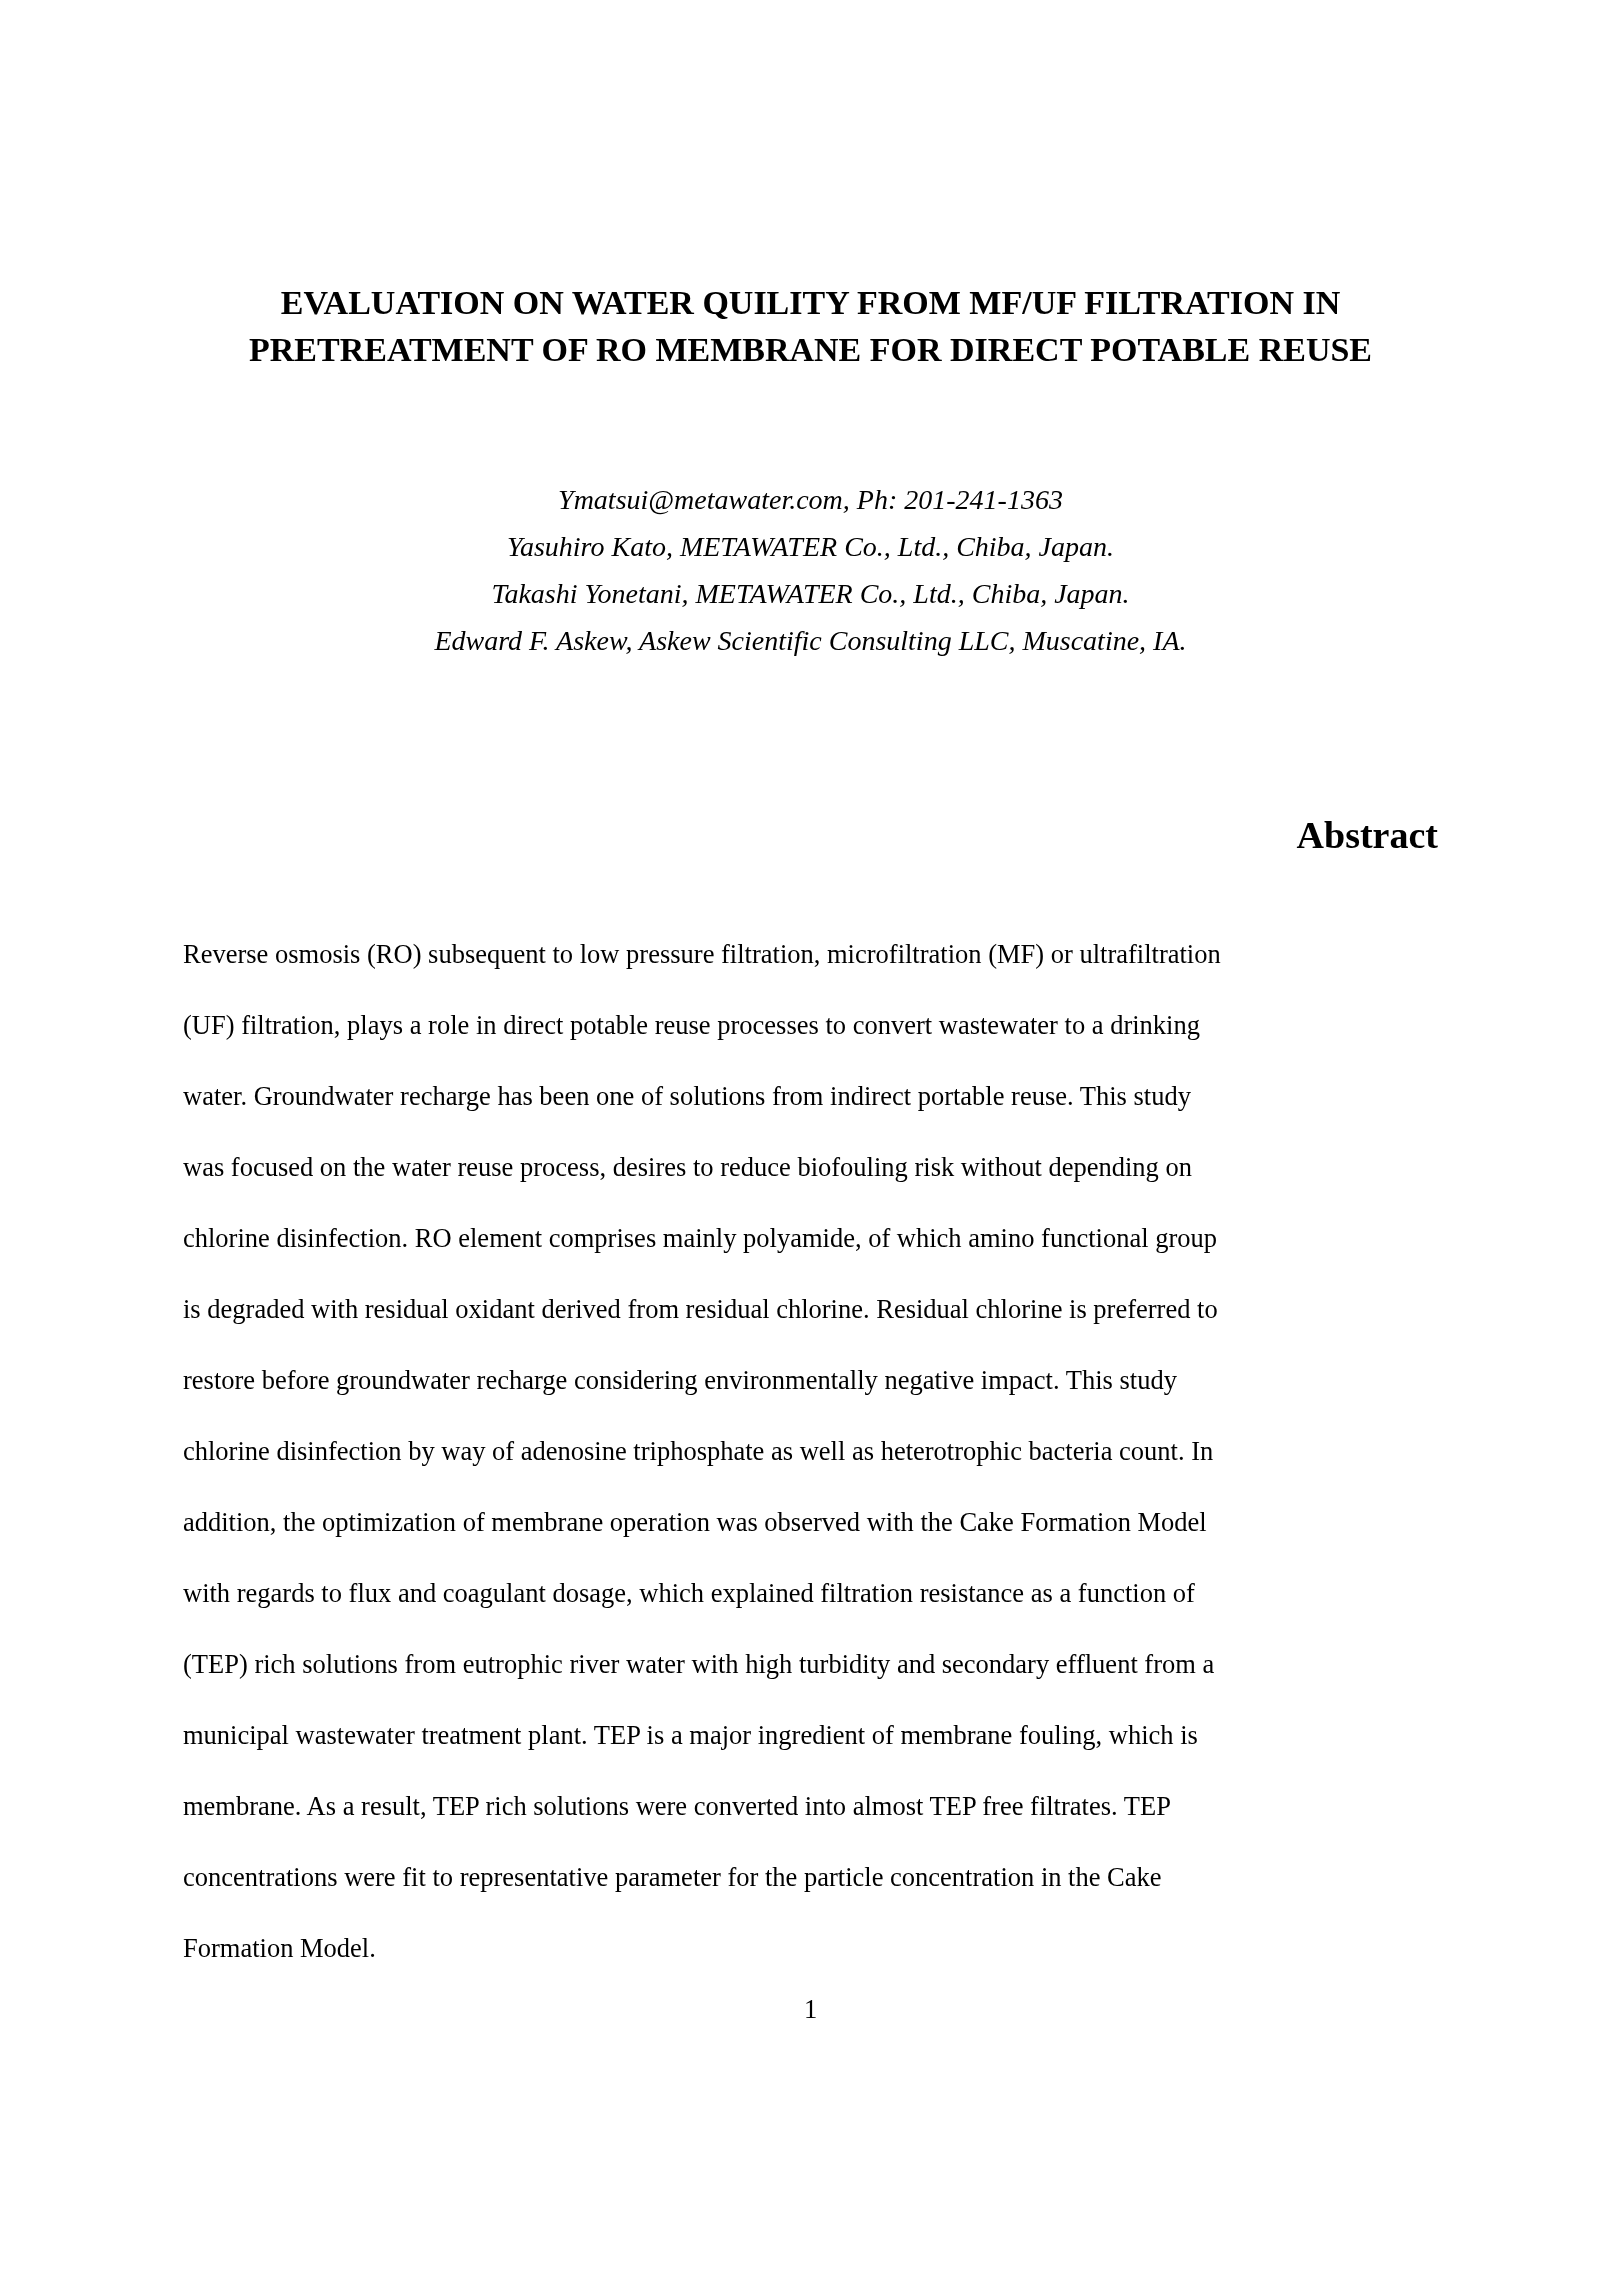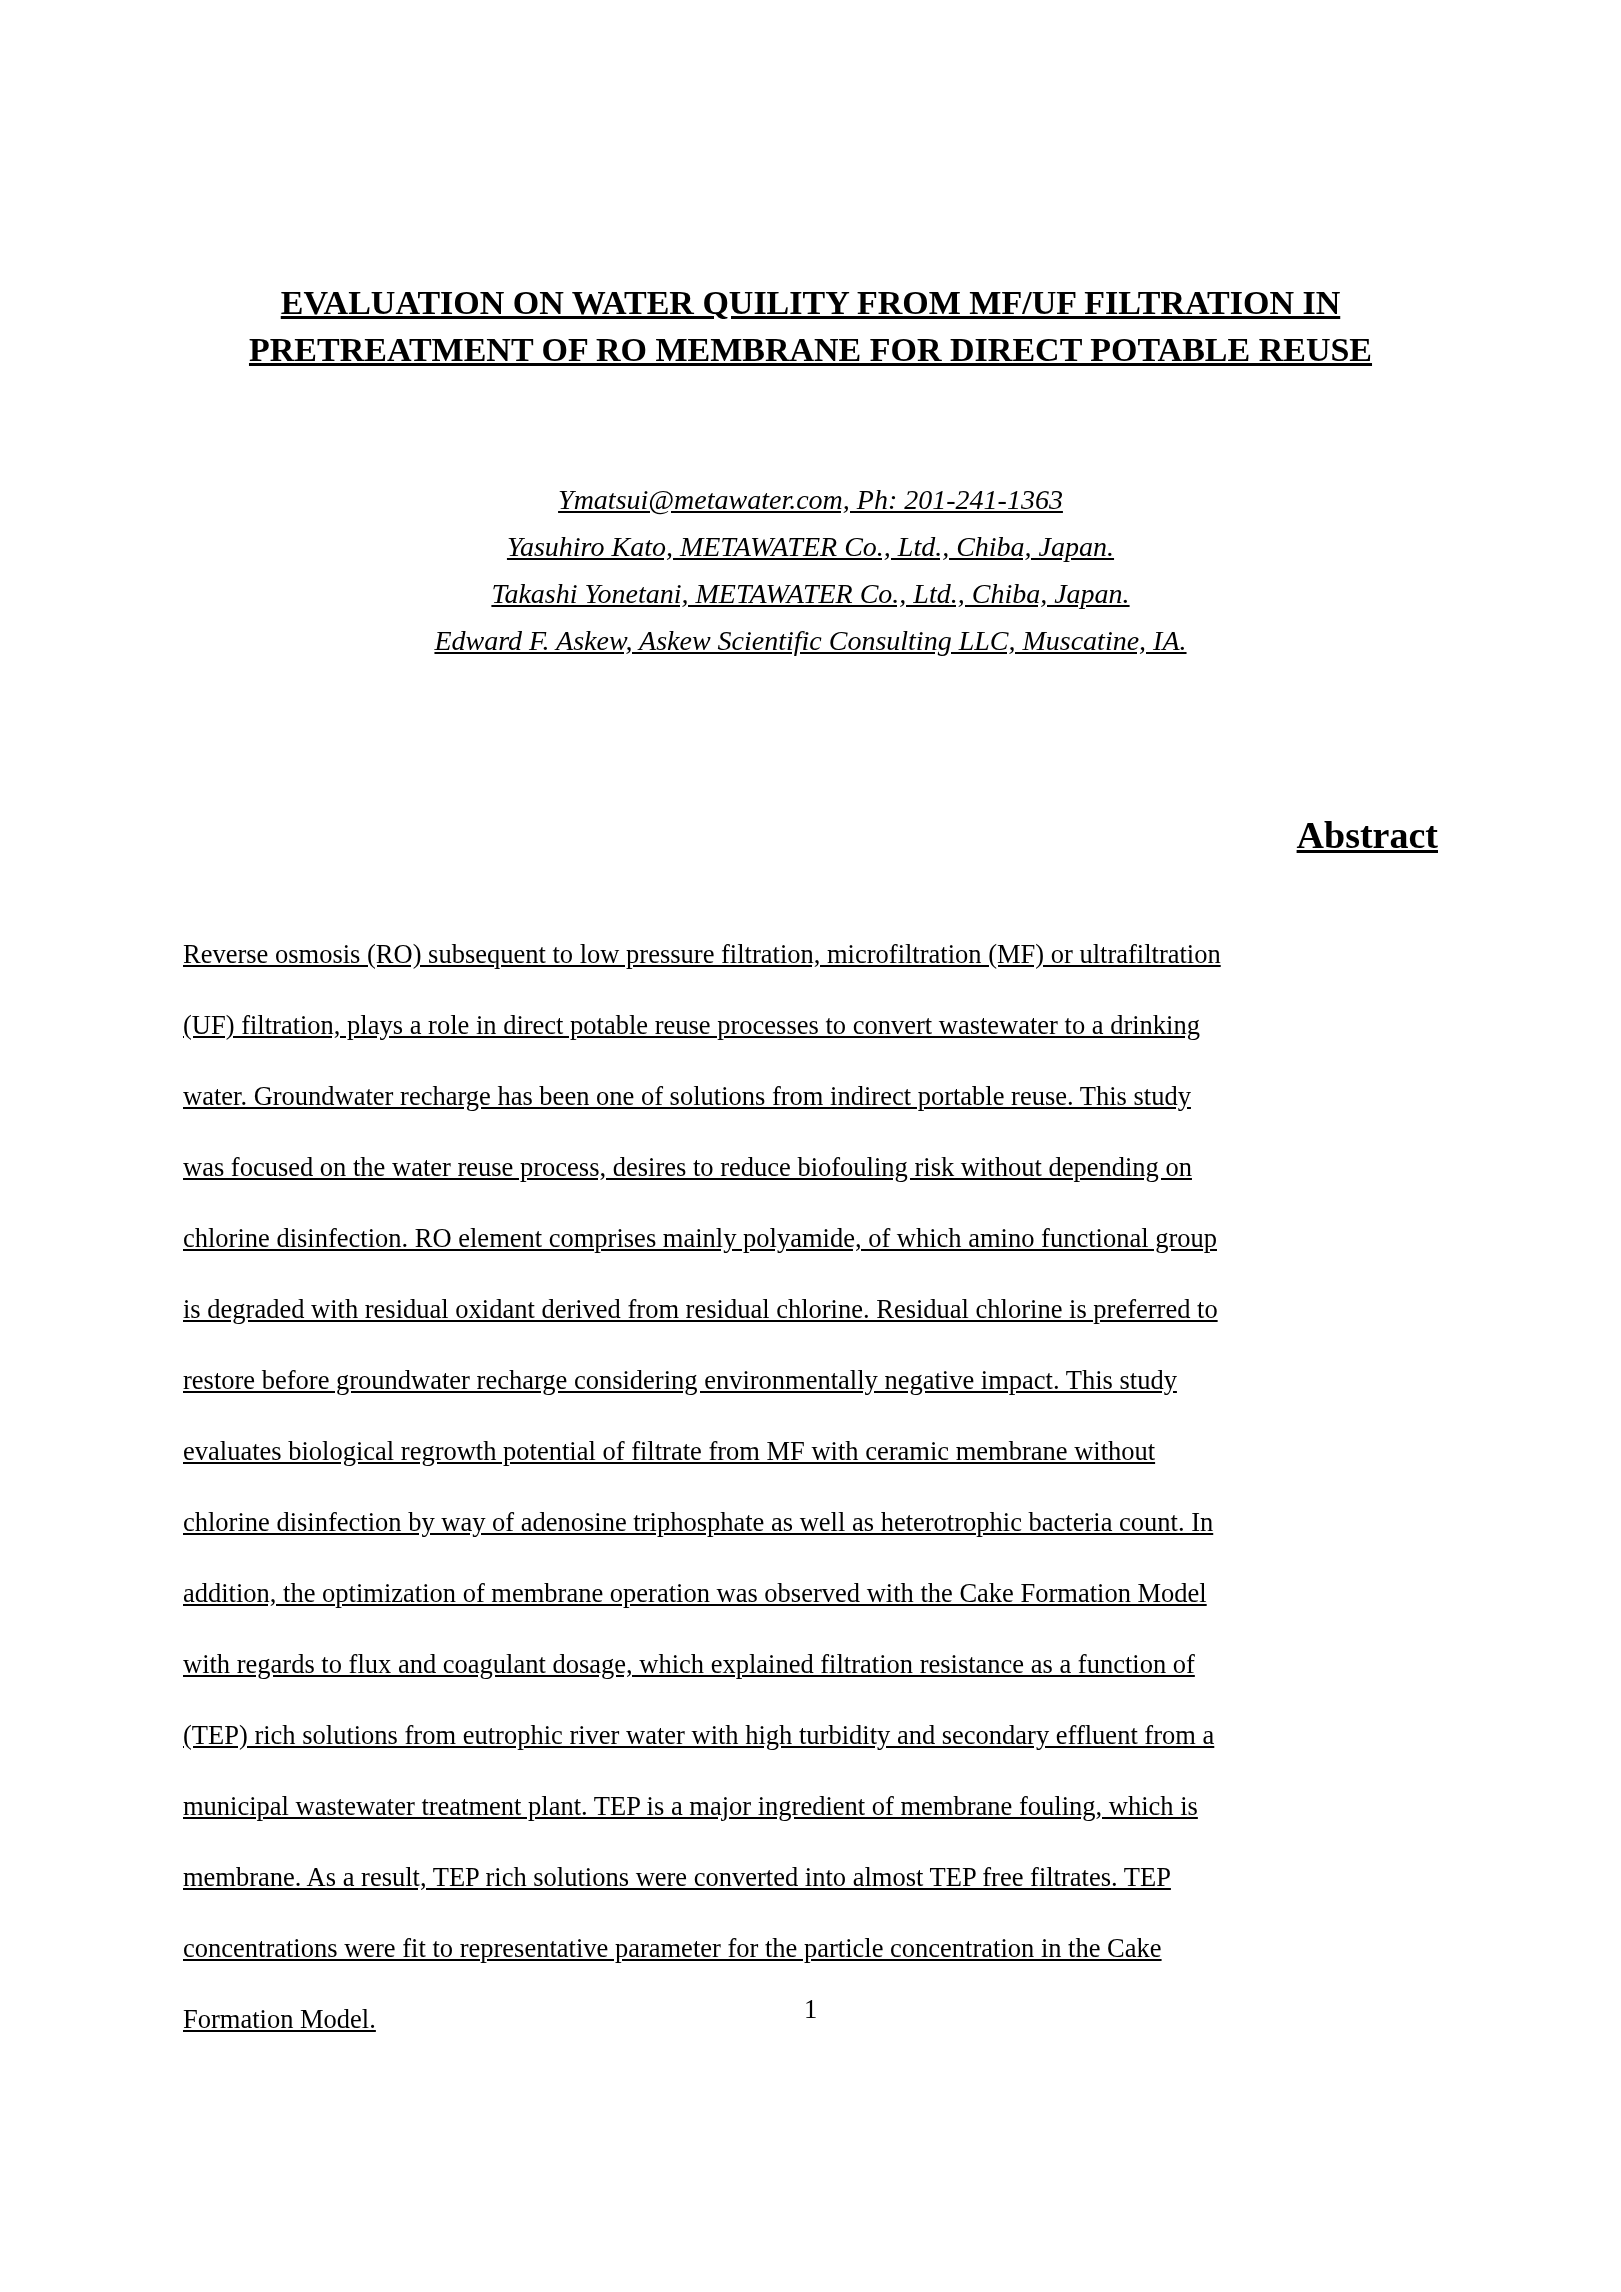--- a/index.html
+++ b/index.html
@@ -13,21 +13,20 @@
     height: 2293px;
     background: #ffffff;
     color: #000000;
     font-family: "Liberation Serif", "DejaVu Serif", serif;
     overflow: hidden;
   }
   .col {
     position: absolute;
     left: 183px;
     width: 1255px;
-    text-decoration: underline;
   }
   .title-block {
     top: 279px;
     text-align: center;
     font-weight: bold;
     font-size: 34px;
     line-height: 47px;
     letter-spacing: 0px;
   }
   .authors-block {
@@ -84,21 +83,20 @@
   <div class="col abstract-heading">Abstract</div>
 
   <div class="col abstract-body">
     <div class="line">Reverse osmosis (RO) subsequent to low pressure filtration, microfiltration (MF) or ultrafiltration</div>
     <div class="line">(UF) filtration, plays a role in direct potable reuse processes to convert wastewater to a drinking</div>
     <div class="line">water. Groundwater recharge has been one of solutions from indirect portable reuse. This study</div>
     <div class="line">was focused on the water reuse process, desires to reduce biofouling risk without depending on</div>
     <div class="line">chlorine disinfection. RO element comprises mainly polyamide, of which amino functional group</div>
     <div class="line">is degraded with residual oxidant derived from residual chlorine. Residual chlorine is preferred to</div>
     <div class="line">restore before groundwater recharge considering environmentally negative impact. This study</div>
-    <div class="line">evaluates biological regrowth potential of filtrate from MF with ceramic membrane without</div>
     <div class="line">chlorine disinfection by way of adenosine triphosphate as well as heterotrophic bacteria count. In</div>
     <div class="line">addition, the optimization of membrane operation was observed with the Cake Formation Model</div>
     <div class="line">with regards to flux and coagulant dosage, which explained filtration resistance as a function of</div>
     <div class="line">(TEP) rich solutions from eutrophic river water with high turbidity and secondary effluent from a</div>
     <div class="line">municipal wastewater treatment plant. TEP is a major ingredient of membrane fouling, which is</div>
     <div class="line">membrane. As a result, TEP rich solutions were converted into almost TEP free filtrates. TEP</div>
     <div class="line">concentrations were fit to representative parameter for the particle concentration in the Cake</div>
     <div class="line">Formation Model.</div>
   </div>
 

